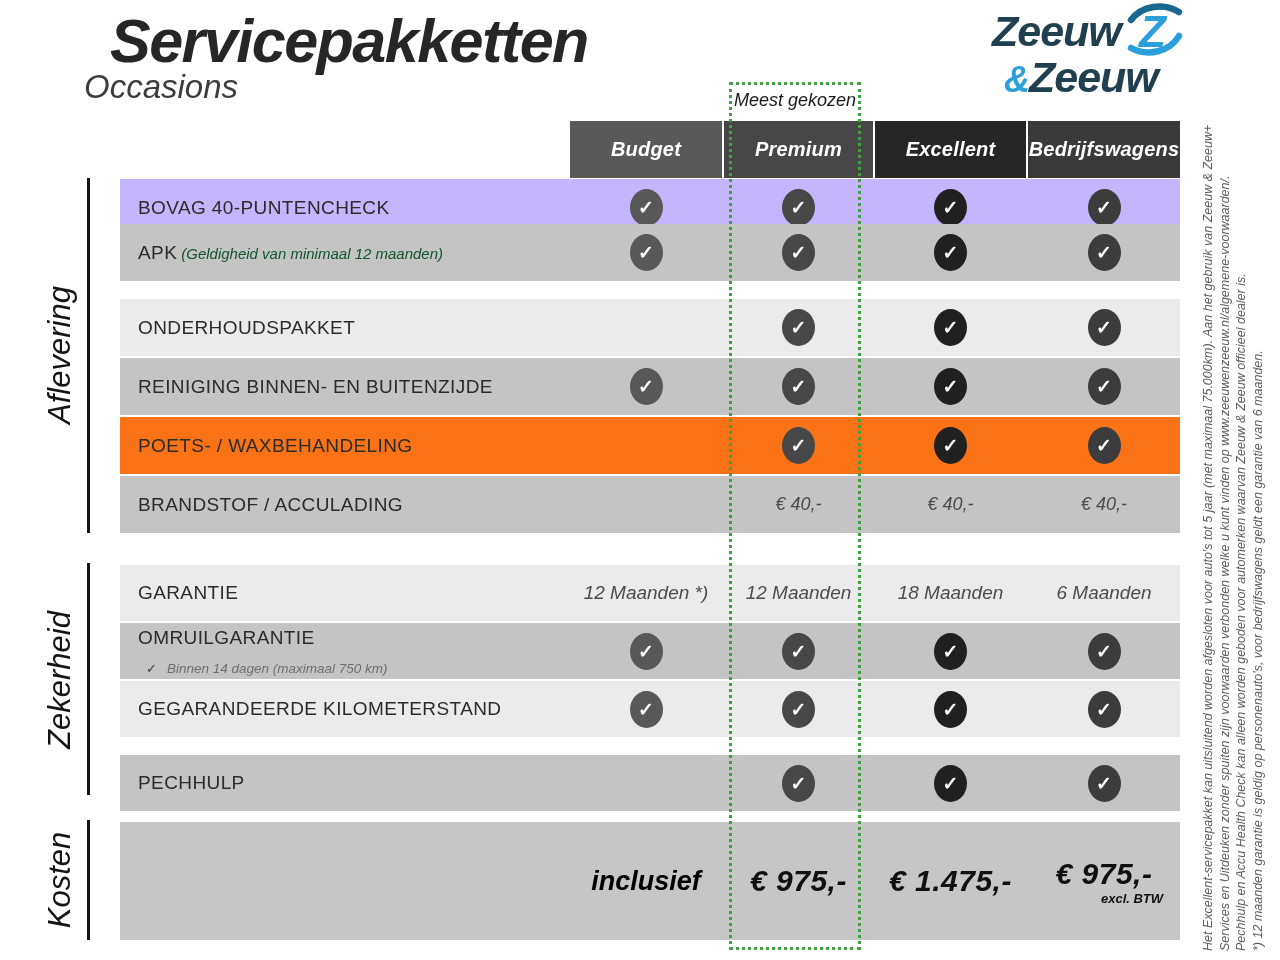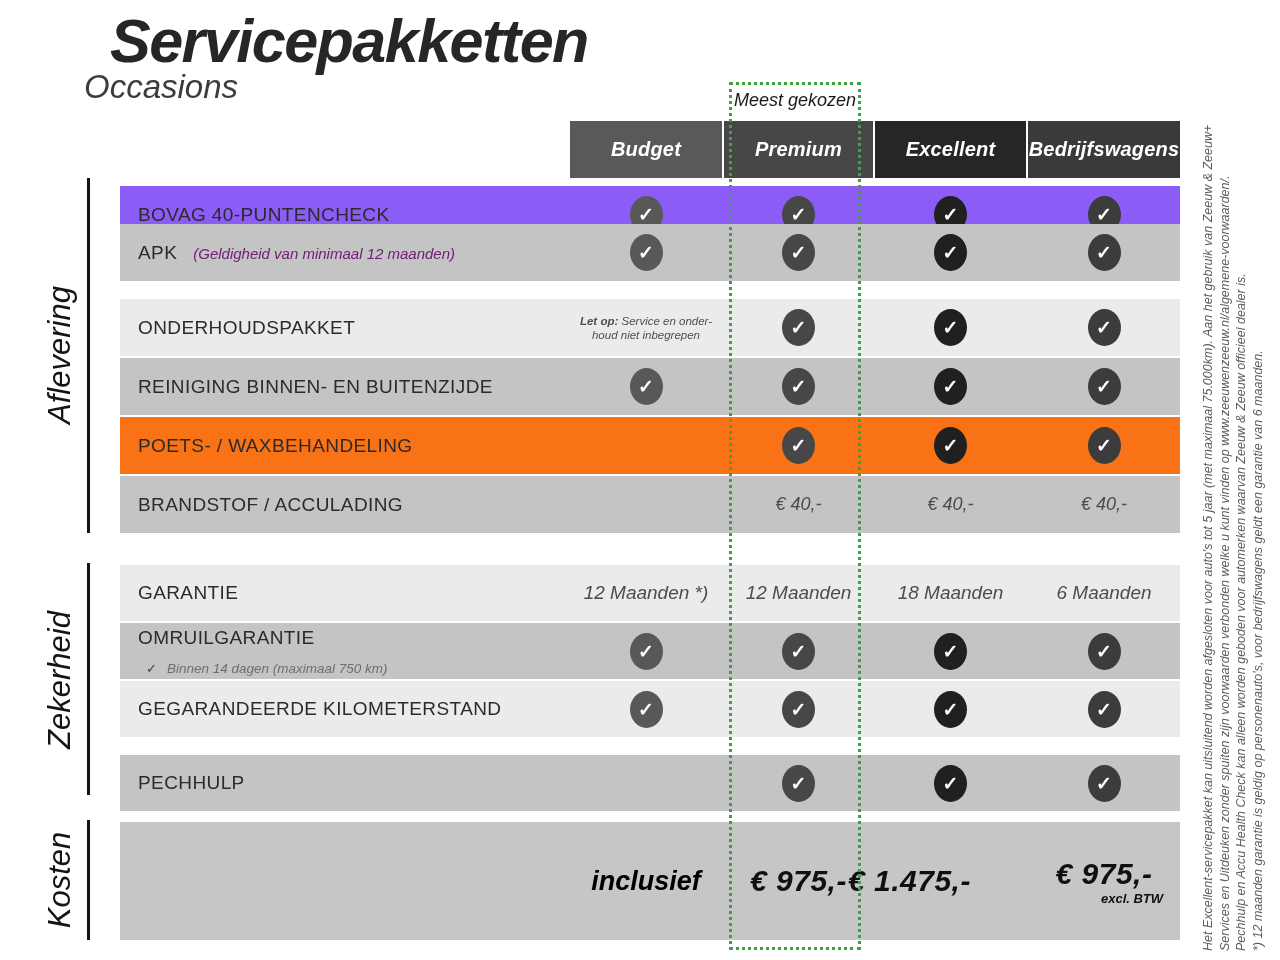--- a/index.html
+++ b/index.html
@@ -20,21 +20,21 @@
 
   
   .col-header { position:absolute; top:121px; height:57px; display:flex; align-items:center; justify-content:center;
                 color:#fff; font-size:20px; font-weight:bold; font-style:italic; letter-spacing:0.2px; }
 
   
   .table-row { position:absolute; left:120px; width:1060px; }
   .row-label-cell { position:absolute; left:18px; top:0; height:100%; display:flex; flex-direction:column; justify-content:center; }
   .row-label-line { display:flex; align-items:baseline; }
   .row-label { font-size:19px; color:#2b2b2b; letter-spacing:0.4px; white-space:nowrap; }
-  .row-sub-inline { font-size:15px; font-style:italic; color:#701a75; margin-left:16px; white-space:nowrap; }
+  .row-sub-inline { font-size:15px; font-style:italic; color:#14532d; margin-left:4px; white-space:nowrap; }
   .row-sub-block { font-size:13.5px; font-style:italic; color:#6e6e6e; margin-top:12px; margin-left:8px; white-space:nowrap;text-align:right; }
   .row-sub-check { font-style:normal; color:#3f3f3f; margin-right:10px; font-size:13px; }
 
   .row-cell { position:absolute; top:0; height:100%; display:flex; align-items:center; justify-content:center; }
   .check { width:33px; height:37px; border-radius:50%; display:flex; align-items:center; justify-content:center;
            color:#ffffff; font-size:19px; font-weight:bold; }
   .cell-text { font-size:19px; font-style:italic; color:#4c4c4c; white-space:nowrap; }
   .cell-text-small { font-size:18px; }
   .note-cell { font-size:11.5px; font-style:italic; color:#4f4f4f; text-align:center; line-height:14px; }
   .note-cell b { font-style:italic; }
@@ -60,30 +60,43 @@
   .fineprint-line { font-size:12.5px; font-style:italic; color:#5d5d5d; line-height:16.5px; white-space:nowrap; }
 </style>
 </head>
 <body>
 
 <div id="canvas">
 
   <div class="page-title">Servicepakketten</div>
   <div class="page-subtitle">Occasions</div>
 
+  <div class="logo">
+    <div class="logo-l1">
+      <span class="logo-word">Zeeuw</span>
+      <svg class="logo-zsvg" width="62" height="56" viewBox="0 0 62 56">
+        <path d="M8 18 A 34 30 0 0 1 56 10" stroke="#18688f" stroke-width="6.5" fill="none" stroke-linecap="round"></path>
+        <text x="16" y="45" font-size="44" font-weight="bold" font-style="italic" fill="#2b9fd9" font-family="Liberation Sans, sans-serif">Z</text>
+        <path d="M56 34 A 34 30 0 0 1 8 46" stroke="#2b9fd9" stroke-width="6.5" fill="none" stroke-linecap="round"></path>
+      </svg>
+    </div>
+    <div class="logo-l2">
+      <span class="logo-amp">&amp;</span><span class="logo-word">Zeeuw</span>
+    </div>
+  </div>
 
   <div id="col-headers">
       <div class="col-header" style="left: 570px; width: 152px; background: rgb(89, 89, 89);">Budget</div>
       <div class="col-header" style="left: 724px; width: 149px; background: rgb(71, 71, 71);">Premium</div>
       <div class="col-header" style="left: 875px; width: 151px; background: rgb(38, 38, 38);">Excellent</div>
       <div class="col-header" style="left: 1028px; width: 152px; background: rgb(58, 58, 58);">Bedrijfswagens</div>
     </div>
 
   <div id="table-body">
-      <div class="table-row" style="top: 186px; height: 57px; background: #8b5cf6;">
+      <div class="table-row" style="top: 179px; height: 57px; background: #c4b5fd;">
         <div class="row-label-cell">
           <div class="row-label-line">
             <span class="row-label">BOVAG 40-PUNTENCHECK</span>
           </div>
         </div>
         <div class="row-cell" style="left: 450px; width: 152px;">
           <span class="check" style="background: rgb(88, 88, 88);">✓</span>
         </div>
         <div class="row-cell" style="left: 604px; width: 149px;">
           <span class="check" style="background: rgb(71, 71, 71);">✓</span>
@@ -113,23 +126,20 @@
         </div>
         <div class="row-cell" style="left: 908px; width: 152px;">
           <span class="check" style="background: rgb(60, 60, 60);">✓</span>
         </div>
       </div>
       <div class="table-row" style="top: 299px; height: 57px; background: rgb(235, 235, 235);">
         <div class="row-label-cell">
           <div class="row-label-line">
             <span class="row-label">ONDERHOUDSPAKKET</span>
           </div>
-        </div>
-        <div class="row-cell" style="left: 450px; width: 152px;">
-          <div class="note-cell"><b>Let op:</b> <span>Service en onder-</span><br><span>houd niet inbegrepen</span></div>
         </div>
         <div class="row-cell" style="left: 604px; width: 149px;">
           <span class="check" style="background: rgb(71, 71, 71);">✓</span>
         </div>
         <div class="row-cell" style="left: 755px; width: 151px;">
           <span class="check" style="background: rgb(32, 32, 32);">✓</span>
         </div>
         <div class="row-cell" style="left: 908px; width: 152px;">
           <span class="check" style="background: rgb(60, 60, 60);">✓</span>
         </div>
@@ -273,21 +283,21 @@
   <div class="section-line" style="top:820px; height:120px;"></div>
   <div class="section-label" style="left:-60px; top:858px;">Kosten</div>
 
   <div class="kosten-block" id="kosten-block" style="background: rgb(198, 198, 198);">
     <div class="kosten-cell" style="left:450px; width:152px;">
       <span class="kosten-incl">inclusief</span>
     </div>
     <div class="kosten-cell" style="left:604px; width:149px;">
       <span class="kosten-price">€ 975,-</span>
     </div>
-    <div class="kosten-cell" style="left:714px; width:151px;">
+    <div class="kosten-cell" style="left:755px; width:151px;">
       <span class="kosten-price">€ 1.475,-</span>
     </div>
     <div class="kosten-cell" style="left:908px; width:152px;">
       <span class="kosten-price">€ 975,-</span>
       <span class="kosten-note">excl. BTW</span>
     </div>
   </div>
 
   <div class="highlight-box" id="highlight-box" style="left: 729px; top: 82px; width: 132px; height: 868px; border-color: rgb(63, 162, 63);"></div>
   <div class="highlight-label" style="left:729px; top:90px; width:132px;">Meest gekozen</div>

